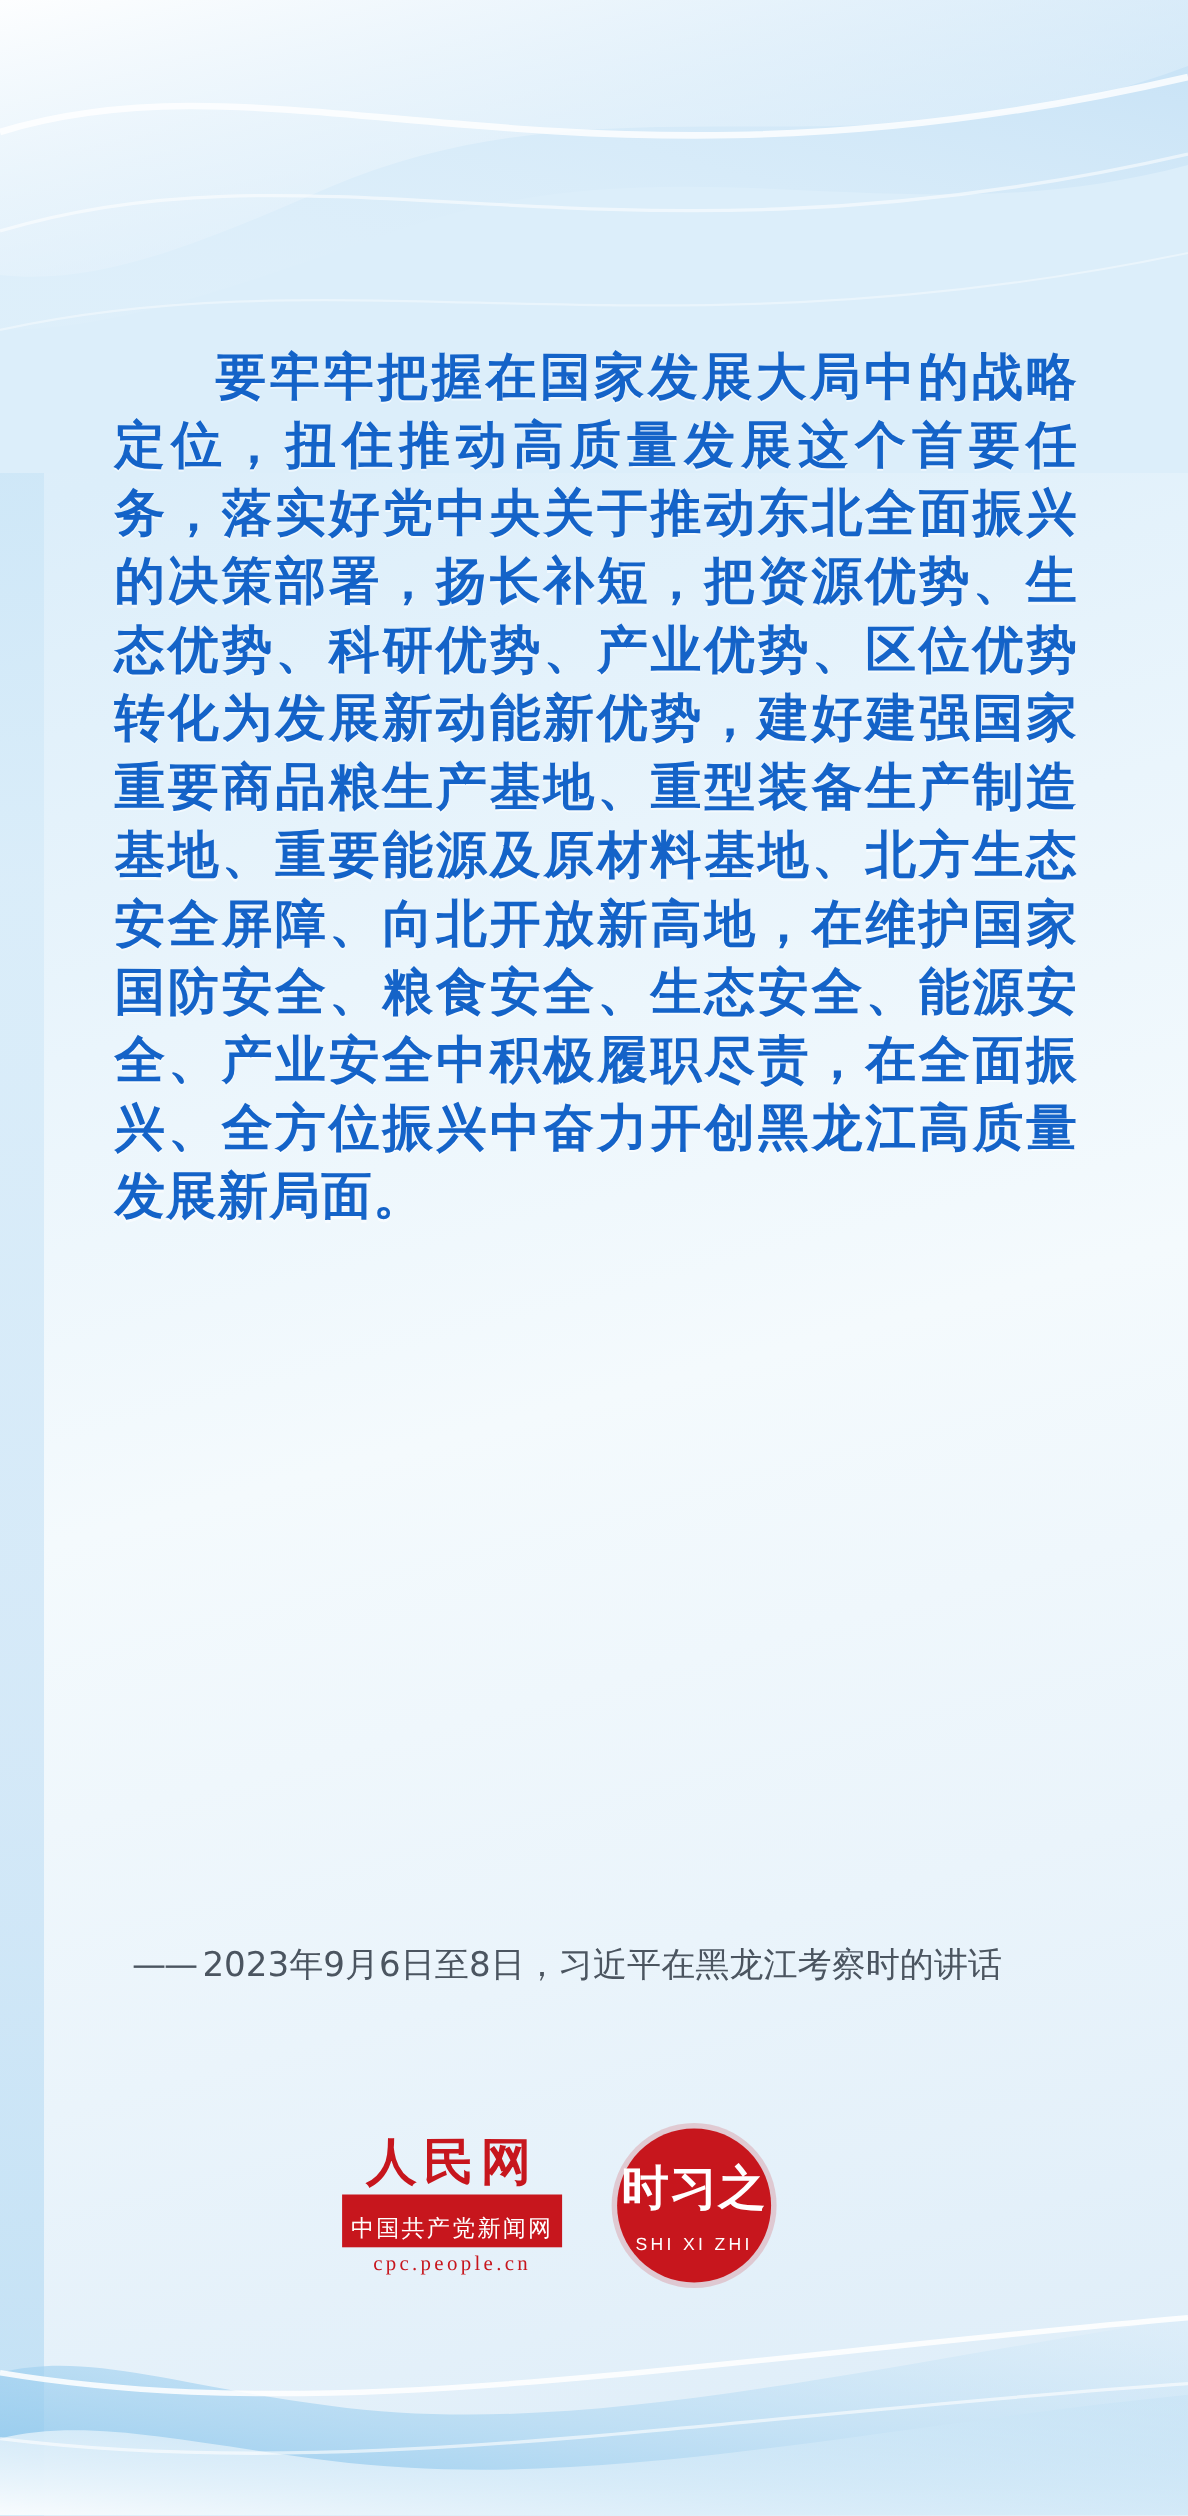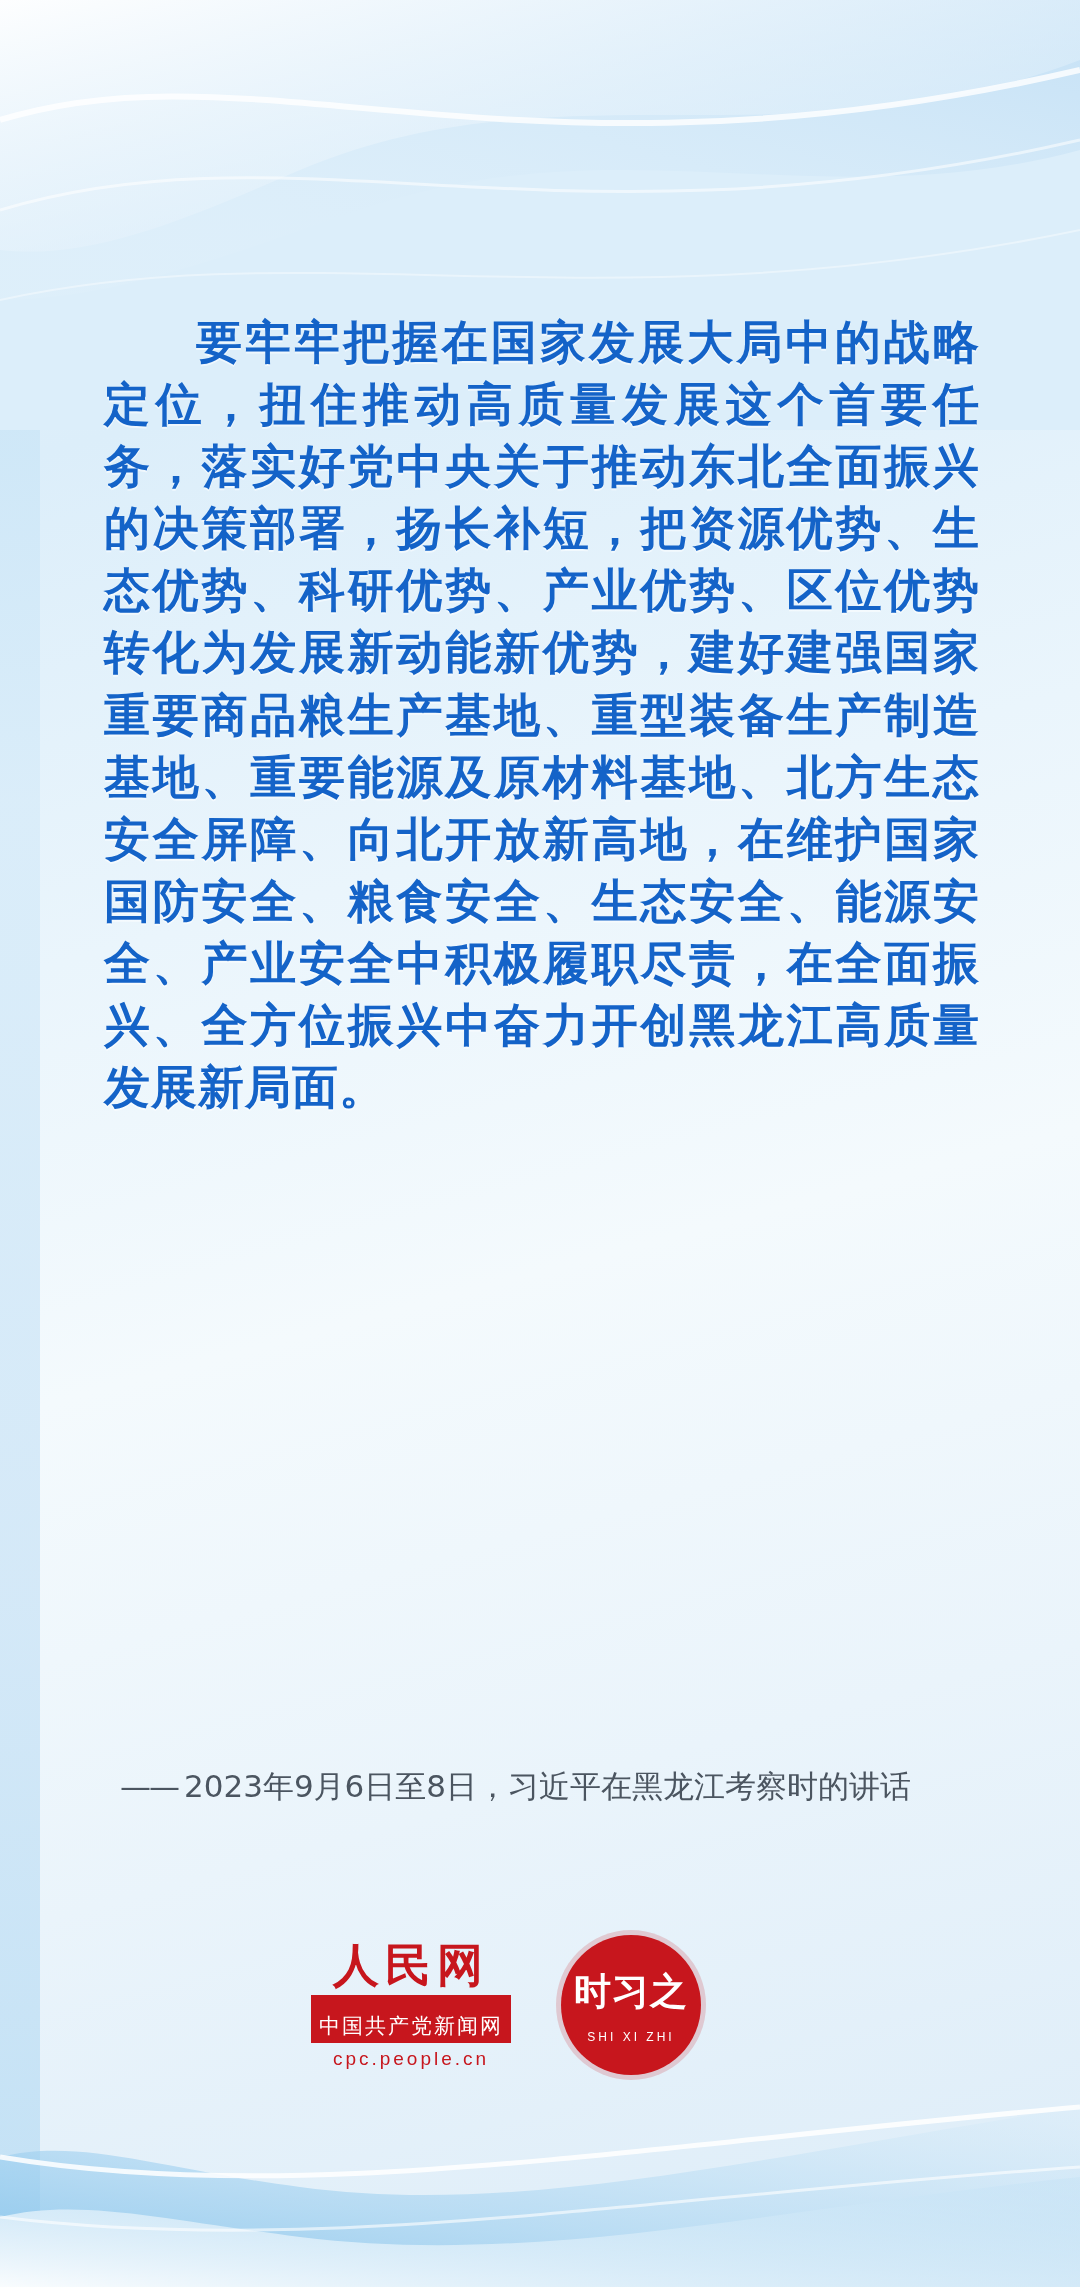--- a/index.html
+++ b/index.html
@@ -101,43 +101,43 @@
     font-size: 21px;
     letter-spacing: 2px;
     padding: 21px 8px 6px;
     font-family: "DejaVu Sans", "Liberation Sans", sans-serif;
   }
   .people-logo .url {
     margin-top: 6px;
     color: #c7161d;
     font-size: 19px;
     letter-spacing: 3px;
-    font-family: Liberation Sans, sans-serif;
+    font-family: Liberation Serif, serif;
   }
   .seal {
     width: 140px;
     height: 140px;
     border-radius: 50%;
     background: #c7161d;
     color: #ffffff;
     display: flex;
     flex-direction: column;
     align-items: center;
     justify-content: center;
     box-shadow: 0 0 0 5px rgba(199,22,29,.18);
   }
   .seal .zh {
-    font-size: 37px;
+    font-size: 43px;
     font-weight: 700;
     letter-spacing: 1px;
     font-family: "DejaVu Sans", "Liberation Sans", sans-serif;
   }
   .seal .py {
     margin-top: 13px;
-    font-size: 12px;
+    font-size: 16px;
     letter-spacing: 3px;
     font-family: "Liberation Sans", sans-serif;
   }
 </style>
 </head>
 <body>
 
 <div id="poster">
 
   <div class="side-band swoosh"></div>

